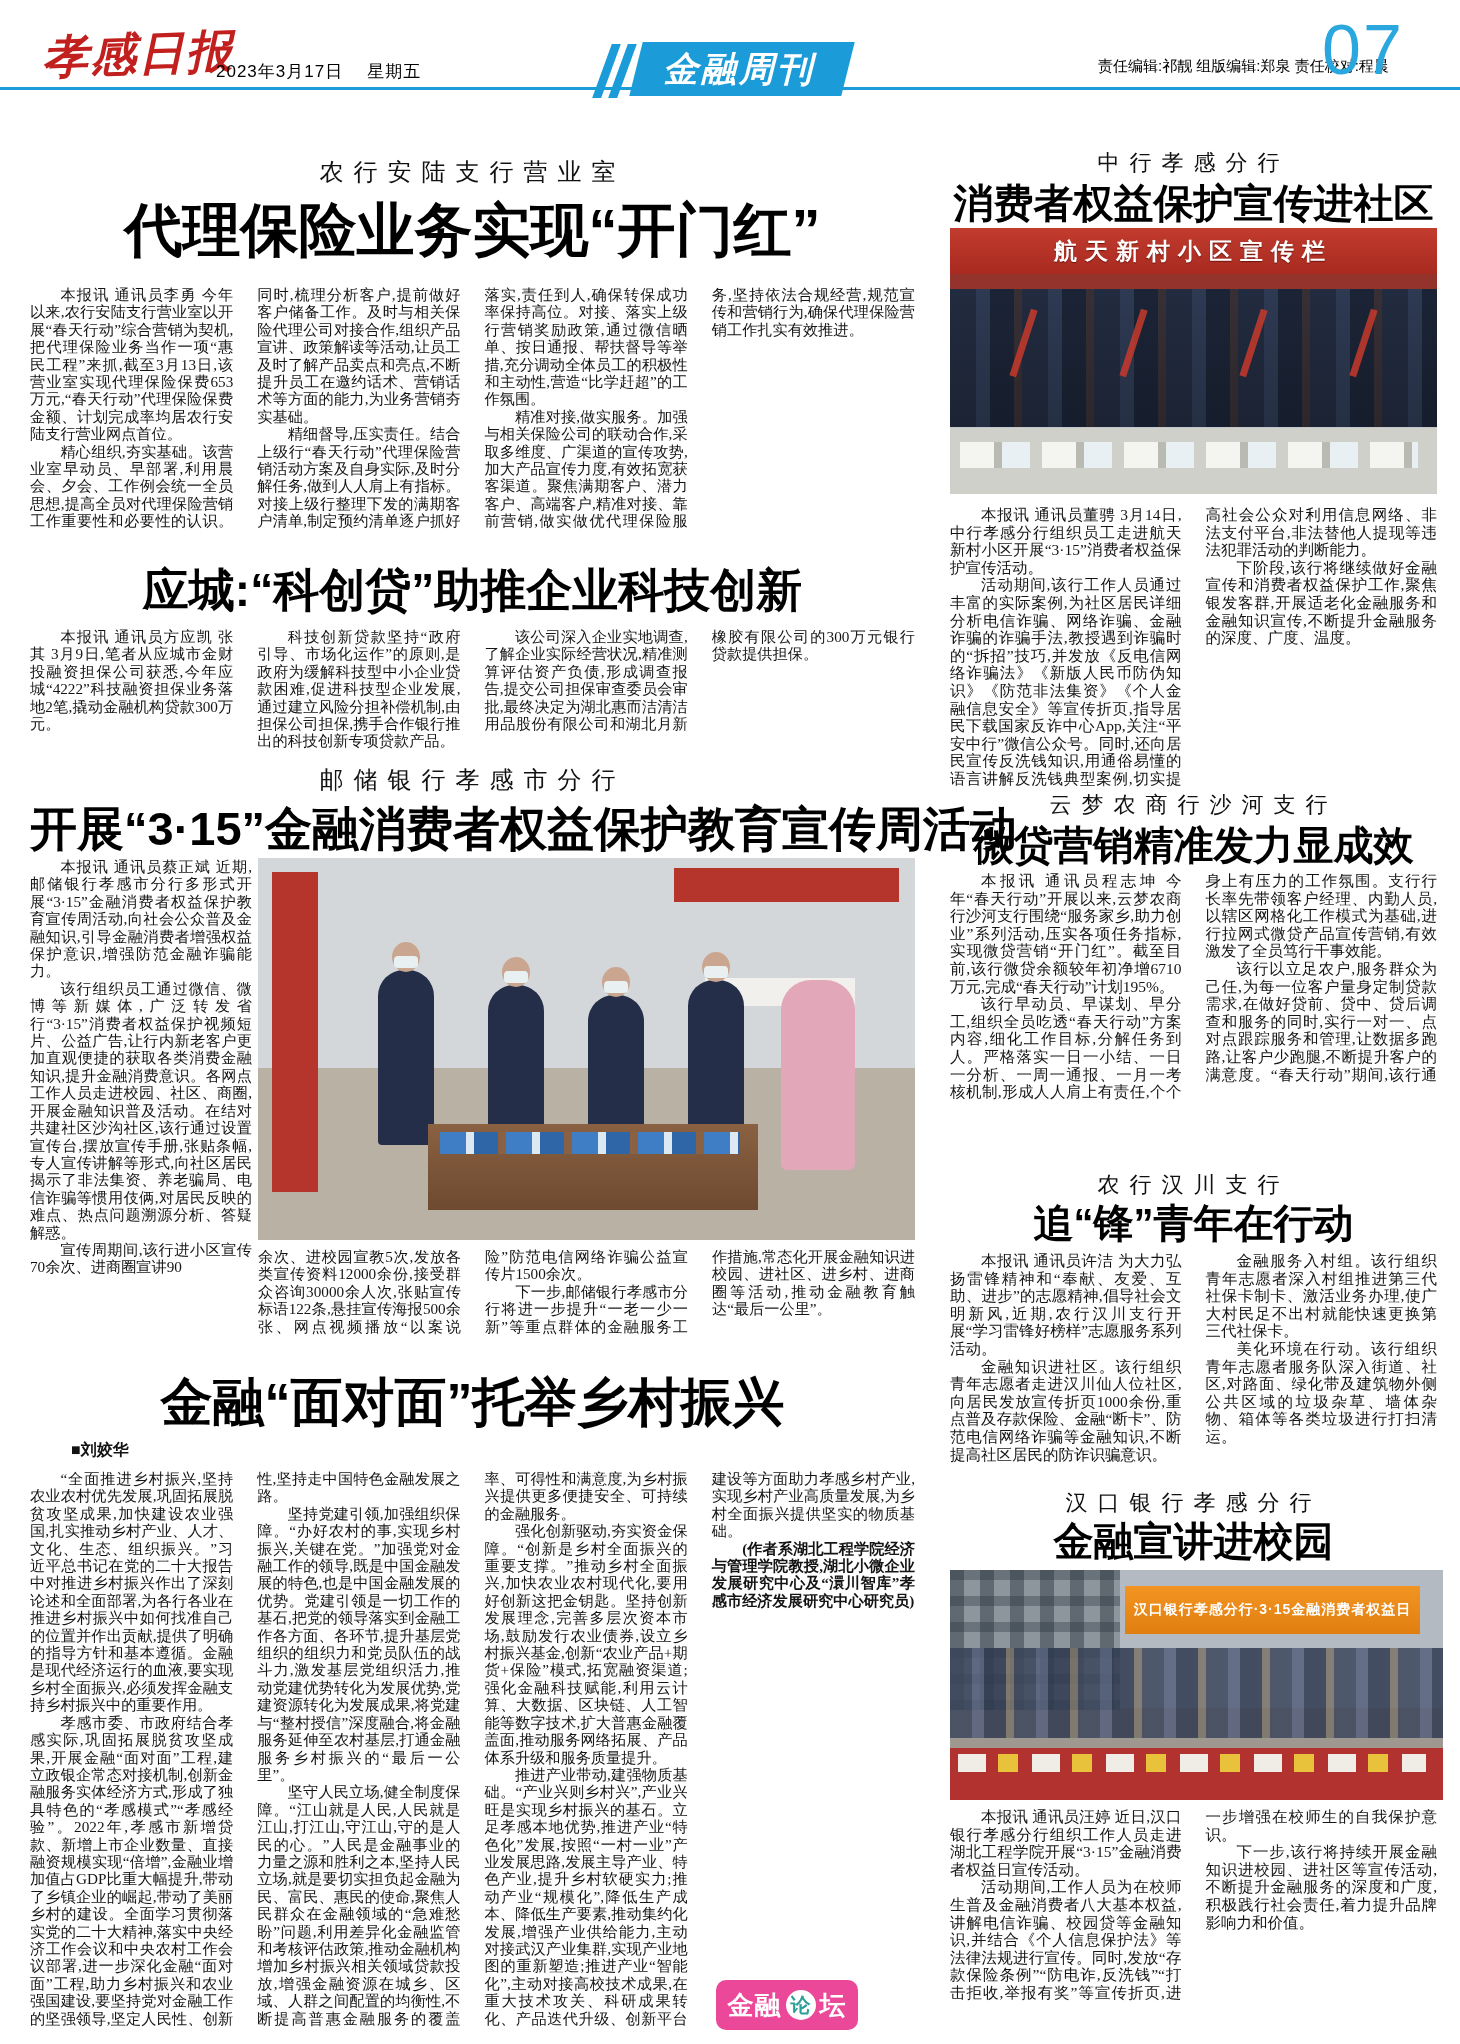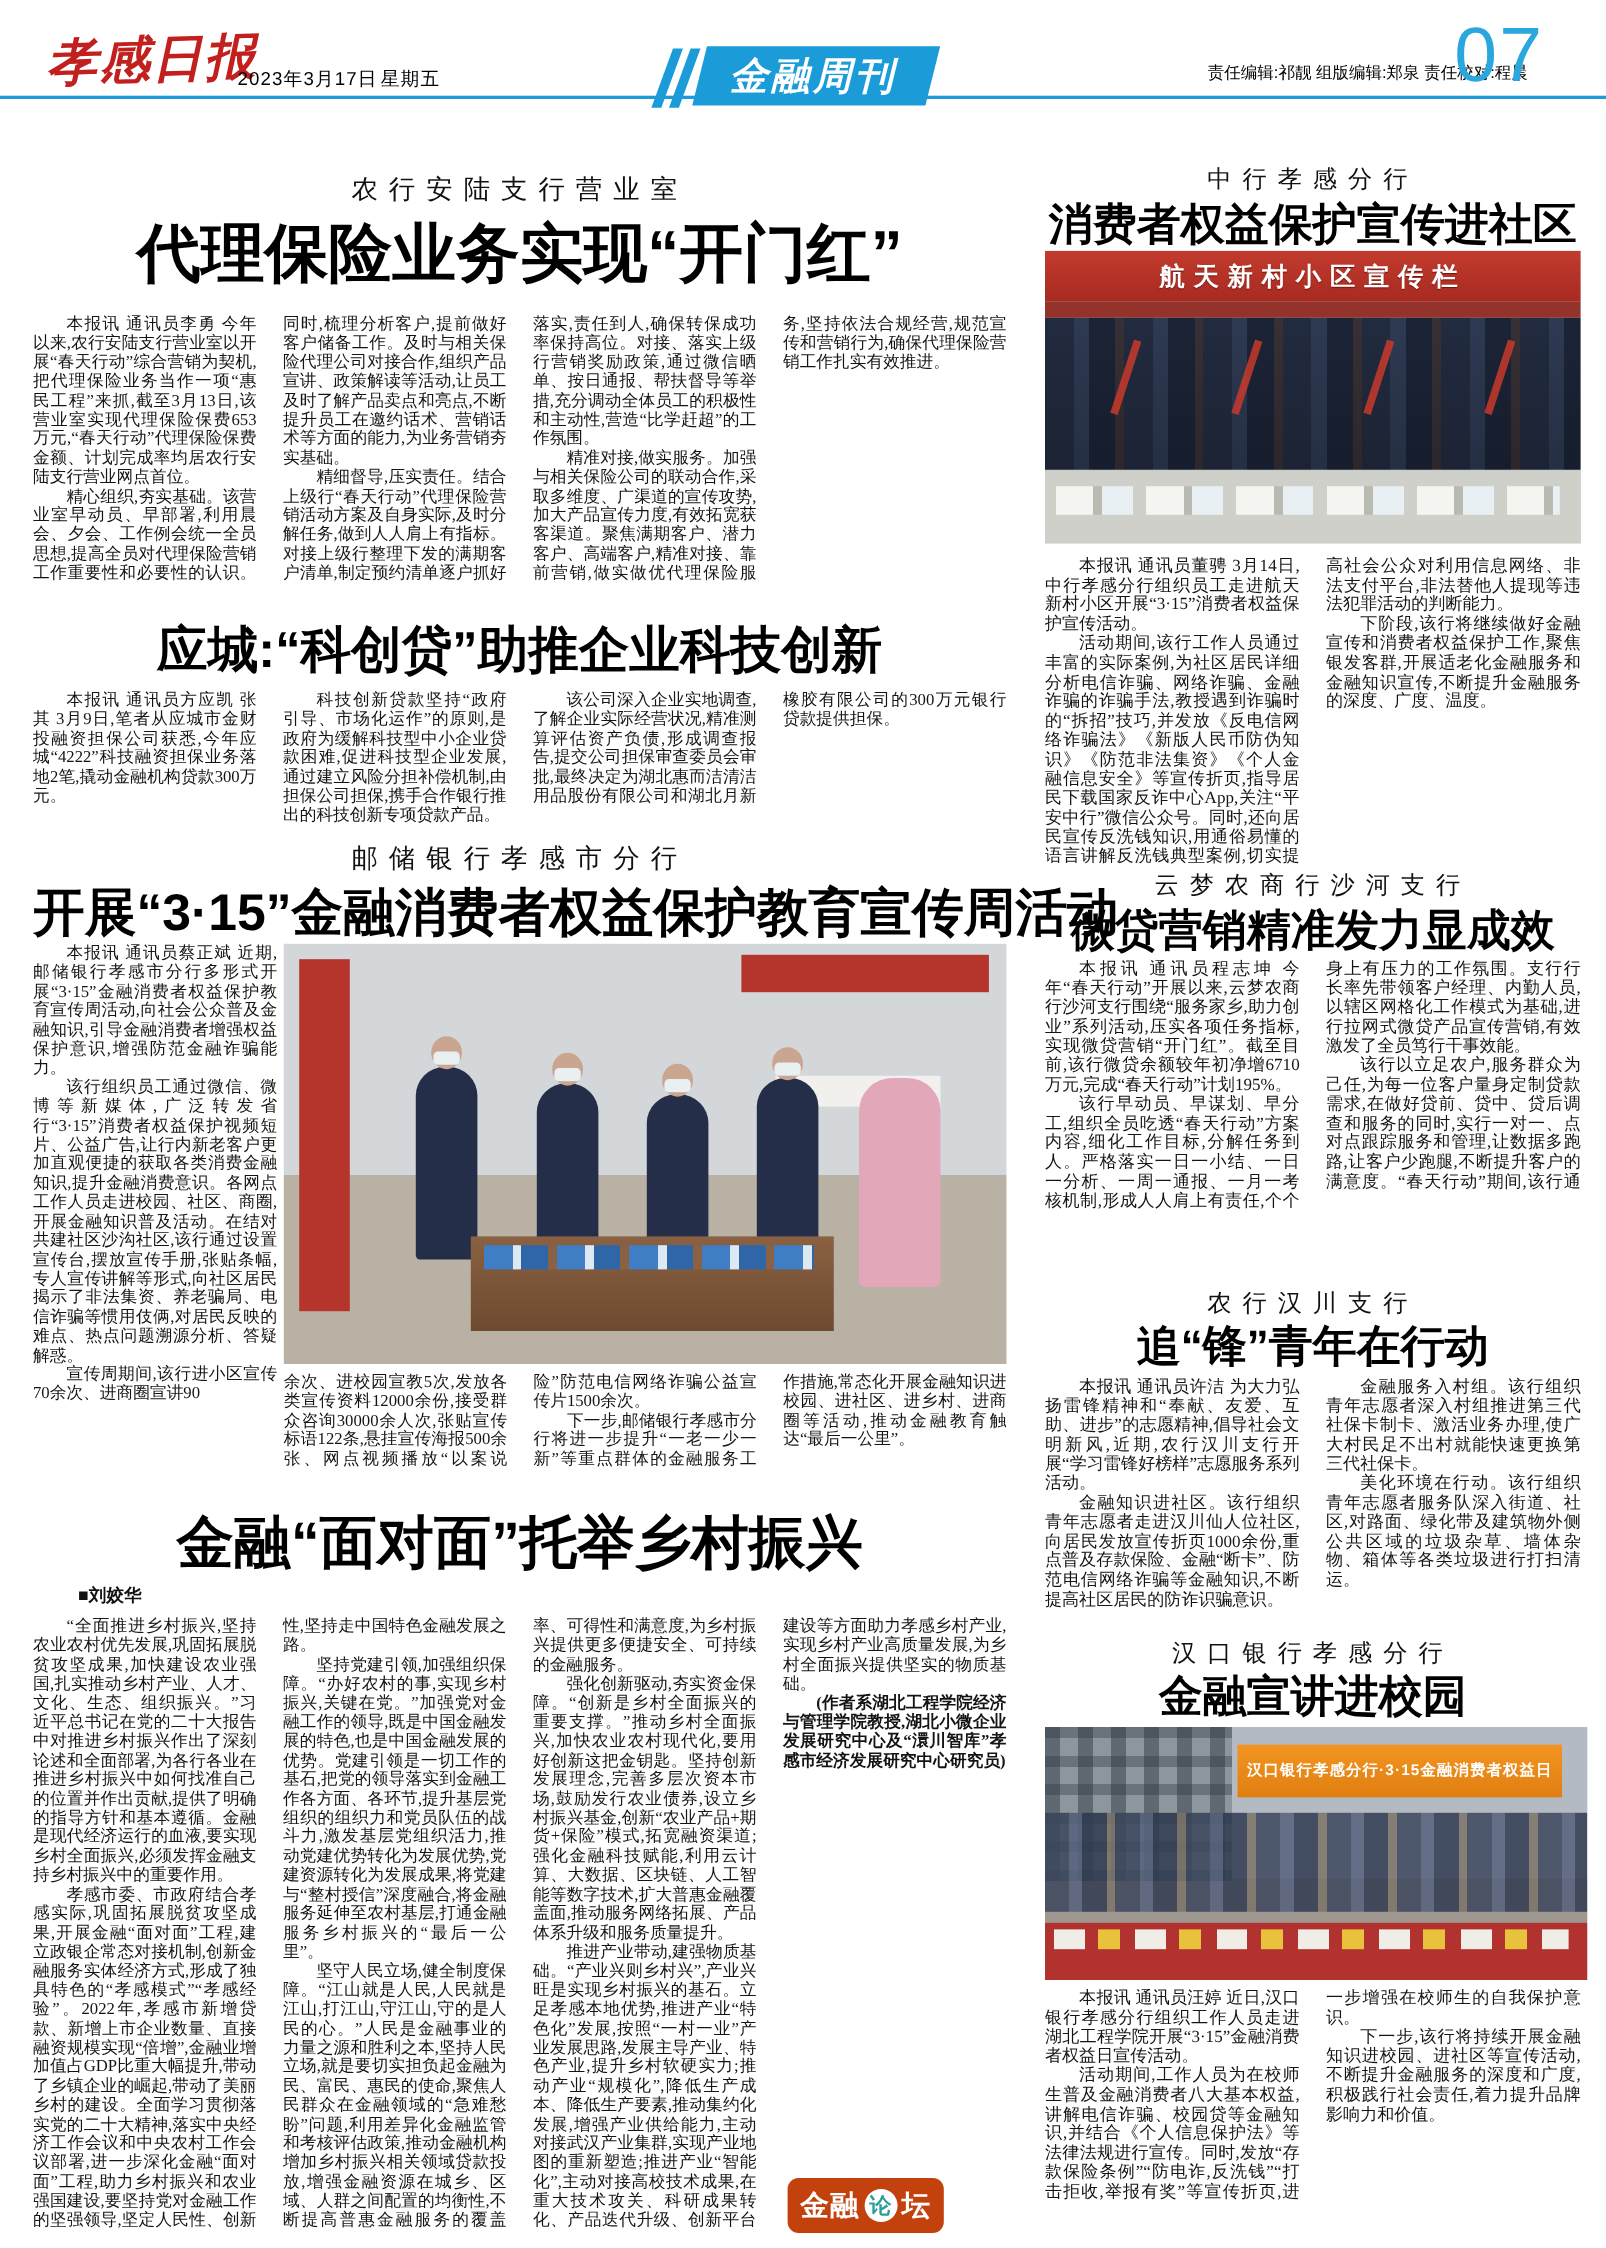--- a/index.html
+++ b/index.html
@@ -12,21 +12,21 @@
   .abs { position:absolute; }
 
   
   .masthead-logo {
     left:42px; top:24px; width:180px; height:64px;
     font-family:"DejaVu Serif",serif; font-style:italic; font-weight:bold;
     font-size:46px; color:#c21f1f; letter-spacing:2px; transform:rotate(-2deg);
     white-space:nowrap;
   }
   .masthead-date { left:216px; top:60px; font-size:17px; letter-spacing:1px; font-family:"Liberation Sans",sans-serif; color:#000; }
-  .masthead-date .wd { margin-left:3px; }
+  .masthead-date .wd { margin-left:24px; }
   .header-rule { left:0; top:87px; width:1460px; height:3px; background:#1b9cd8; }
   .banner-slash { top:44px; width:9px; height:54px; background:#1b9cd8; transform:skewX(-20deg); }
   .section-banner {
     left:636px; top:42px; width:212px; height:54px; background:#1b9cd8;
     transform:skewX(-14deg); display:flex; align-items:center; justify-content:center;
   }
   .section-banner span {
     color:#fff; font-family:"Liberation Sans",sans-serif; font-weight:bold;
     font-size:35px; letter-spacing:3px; white-space:nowrap;
   }
@@ -95,21 +95,21 @@
   .p3-banner span { color:#fff; font-weight:bold; font-size:14px; font-family:"Liberation Sans",sans-serif;
     letter-spacing:1px; white-space:nowrap; }
   .p3-crowd { left:0; top:78px; width:100%; height:90px;
     background:repeating-linear-gradient(90deg,#3c465c 0 22px,#55617c 22px 34px,#303a50 34px 56px,#7c7468 56px 64px); opacity:.85; }
   .p3-tables { left:0; bottom:0; width:100%; height:52px; background:#b23230; }
   .p3-items { left:8px; bottom:28px; width:95%; height:18px;
     background:repeating-linear-gradient(90deg,#f0ede6 0 28px,#b23230 28px 40px,#e8c23a 40px 60px,#b23230 60px 74px); }
 
   
   .forum-badge {
-    left:716px; top:1980px; width:142px; height:50px; background:#c2410c; border-radius:10px;
+    left:716px; top:1980px; width:142px; height:50px; background:#ec4899; border-radius:10px;
     display:flex; align-items:center; justify-content:center; gap:4px;
     font-family:"Liberation Sans",sans-serif; font-weight:bold;
   }
   .forum-badge .t { color:#fff; font-size:26px; letter-spacing:1px; }
   .forum-badge .circle {
     width:30px; height:30px; border-radius:50%; background:#fff; color:#2e9e98;
     display:flex; align-items:center; justify-content:center; font-size:20px;
   }
 </style>
 </head>

